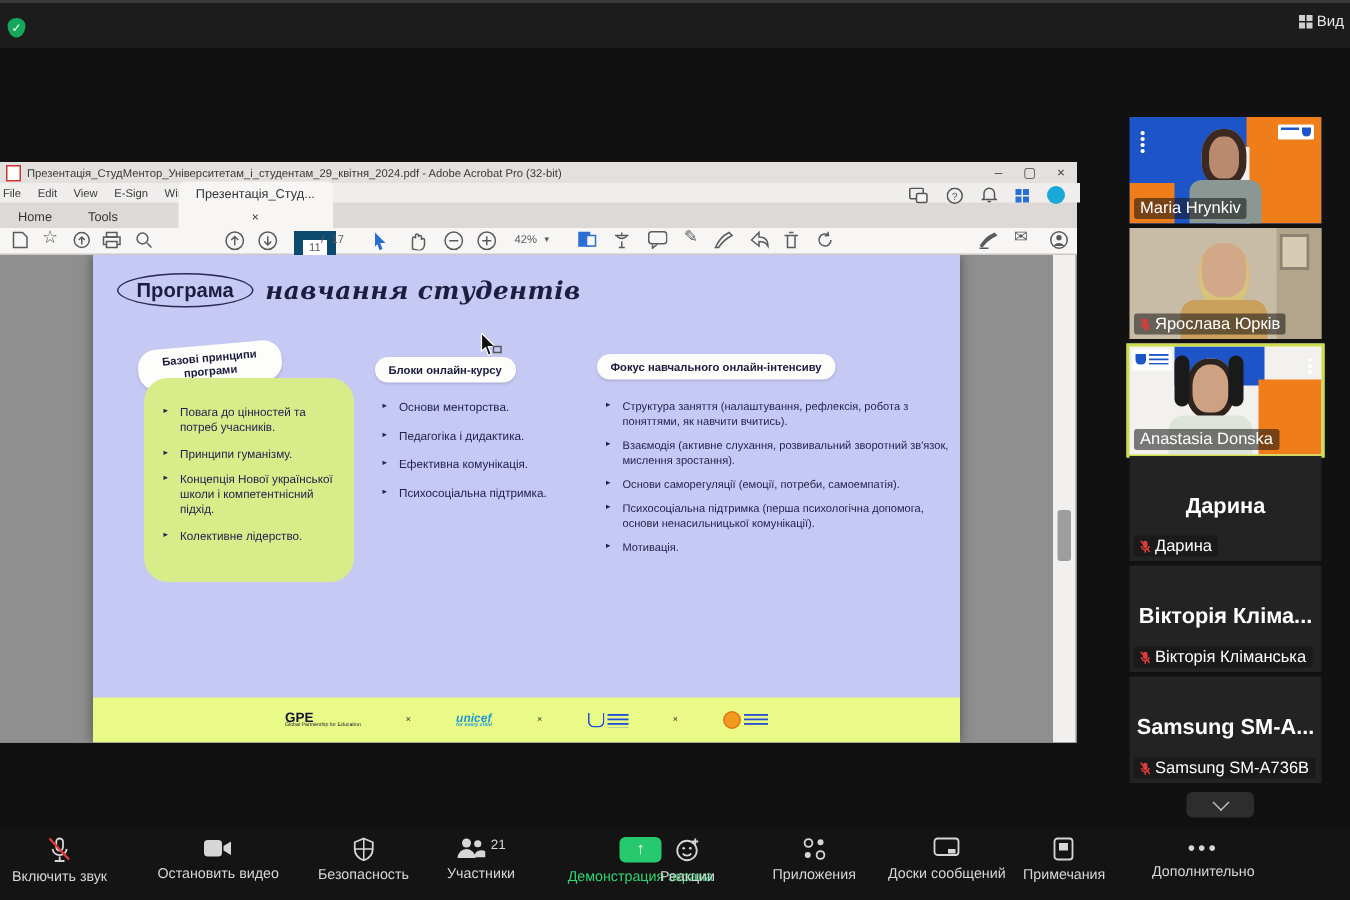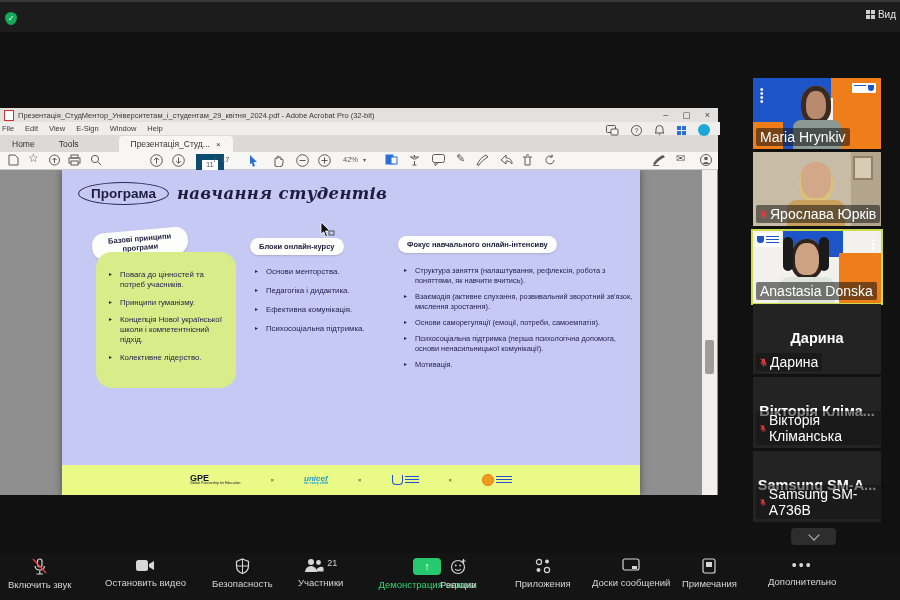--- a/index.html
+++ b/index.html
@@ -21,21 +21,21 @@
   .ac-title{position:absolute;left:0;top:0;width:100%;height:14px;background:#e3e0dd;font-size:7.5px;color:#3a3a3a;
             display:flex;align-items:center;padding-left:4px;box-sizing:border-box;}
   .ac-docicon{width:8px;height:9px;background:#fff;border:1px solid #c33;margin-right:4px;}
   .ac-ctrls{position:absolute;right:2px;top:0;height:14px;display:flex;align-items:center;gap:14px;padding-right:6px;
             font-size:9px;color:#444;}
   .ac-menu{position:absolute;left:0;top:14px;width:100%;height:13px;background:#f0eeec;display:flex;align-items:center;
            gap:11px;font-size:7.5px;color:#3a3a3a;padding-left:2px;}
   .ac-tabs{position:absolute;left:0;top:27px;width:100%;height:17px;background:#dcd9d6;display:flex;align-items:flex-end;
            font-size:8.5px;color:#333;}
   .ac-tab{padding:3px 12px;}
-  .ac-tab.doc{background:#f7f6f5;border-radius:4px 4px 0 0;display:flex;gap:6px;align-items:center;}
+  .ac-tab.doc{background:#f7f6f5;border-radius:4px 4px 0 0;display:flex;gap:6px;align-items:center;flex-direction:column;}
   .ac-topicons{position:absolute;right:8px;top:16px;display:flex;gap:12px;align-items:center;color:#555;}
   .ac-toolbar{position:absolute;left:0;top:44px;width:100%;height:17px;background:#f7f6f5;border-bottom:1px solid #cbc8c5;}
   .tbi{position:absolute;top:2px;color:#5a5a5a;font-size:9px;line-height:12px;}
   .ac-content{position:absolute;left:0;top:62px;width:718px;height:325px;background:#8f8f8f;overflow:hidden;}
   .scrolltrack{position:absolute;right:1px;top:0;width:15px;height:325px;background:#f1f0ef;}
   .scrollthumb{position:absolute;left:3px;top:170px;width:9px;height:34px;background:#9d9d9d;border-radius:2px;}
   
   .slide{position:absolute;left:62px;top:0;width:578px;height:325px;background:#c6c9f3;box-shadow:0 0 8px rgba(0,0,0,.45);}
   .slide-title{position:absolute;left:16px;top:12px;display:flex;align-items:center;gap:8px;color:#1d1d40;}
   .oval{border:1.6px solid #2a2a52;border-radius:50%;padding:3px 12px;font-weight:bold;font-size:13.5px;}
@@ -57,21 +57,21 @@
   .unicef{color:#1f9ad6;font-weight:bold;font-style:italic;font-size:8px;line-height:.9;}
   .unicef small{display:block;font-size:3.5px;color:#1f9ad6;}
   .ulogo{display:flex;gap:2px;align-items:center;}
   .ubox{width:9px;height:9px;border:1.5px solid #1f4fd8;border-top:none;border-radius:0 0 4px 4px;}
   .ulines{width:14px;height:9px;background:linear-gradient(#1f4fd8 1.5px,transparent 1.5px) 0 0/14px 3px;}
   .orangelogo{display:flex;gap:2px;align-items:center;}
   .ocircle{width:10px;height:10px;border-radius:50%;background:#f29b1d;border:1.5px solid #e07612;}
   .olines{width:16px;height:8px;background:linear-gradient(#2a4fd0 1.5px,transparent 1.5px) 0 0/16px 3px;}
   
   .tile{position:absolute;left:753px;width:128px;overflow:hidden;background:#232323;}
-  .vname{position:absolute;left:3px;bottom:3px;background:rgba(20,20,20,.55);color:#fff;font-size:14px;
+  .vname{position:absolute;left:3px;bottom:3px;background:rgba(20,20,20,.55);color:#fff;font-size:11px;
          padding:1px 4px;border-radius:2px;display:flex;align-items:center;gap:3px;}
   .bigname{position:absolute;left:0;top:26px;width:100%;text-align:center;color:#fff;font-weight:bold;font-size:14.5px;}
   .dots-v{position:absolute;color:#fff;font-size:10px;line-height:4px;letter-spacing:0;}
   .head{position:absolute;border-radius:46% 46% 42% 42%;}
   .panel-chevron{position:absolute;left:791px;top:528px;width:45px;height:17px;background:#2d2d2d;border-radius:4px;
                  display:flex;align-items:center;justify-content:center;}
   
   .bottombar{position:absolute;left:0;top:553px;width:900px;height:47px;background:#141414;}
   .bitem{position:absolute;top:5px;display:flex;flex-direction:column;align-items:center;color:#d6d6d6;}
   .bitem .lbl{font-size:9.5px;margin-top:4px;white-space:nowrap;color:#d6d6d6;}

